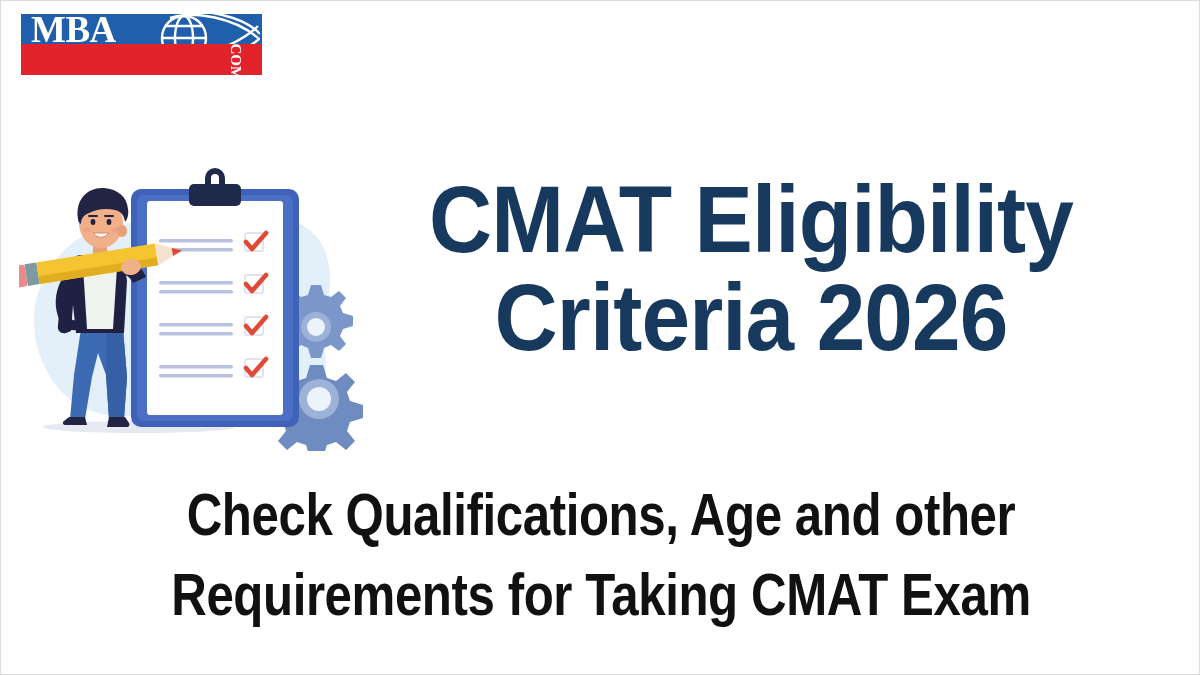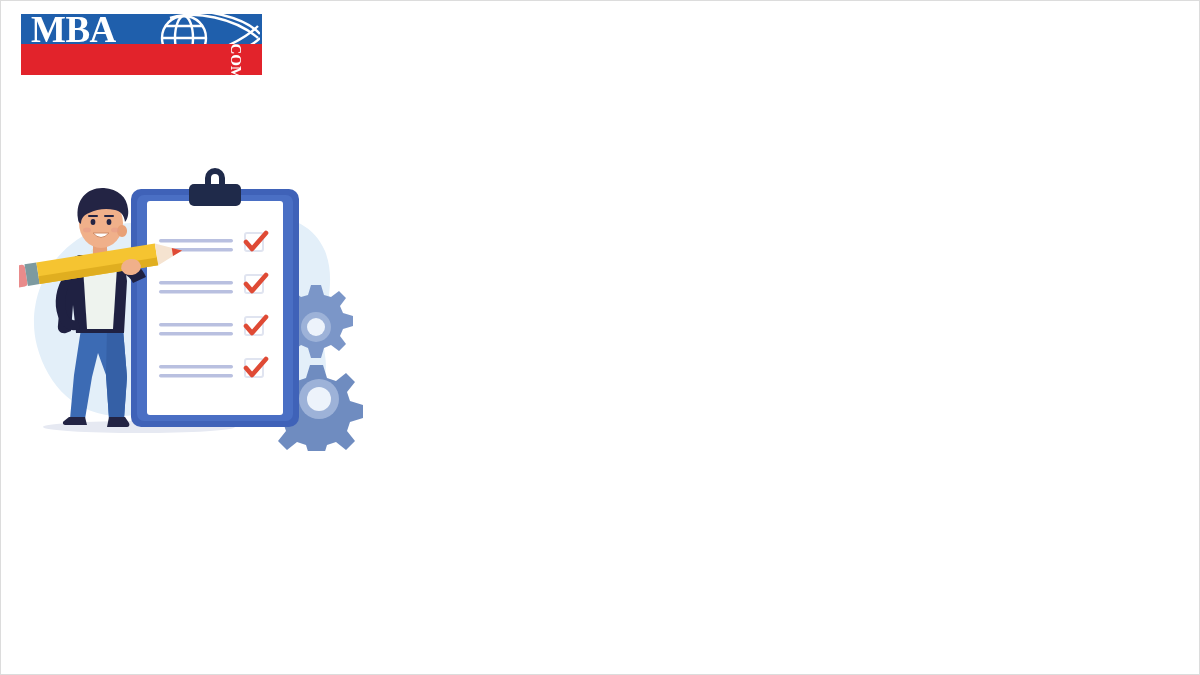--- a/index.html
+++ b/index.html
@@ -257,15 +257,23 @@
         <rect x="18" y="100" width="120" height="22" fill="#f5c431"></rect>
         <rect x="18" y="114" width="120" height="8" fill="#e0ae20"></rect>
         <path d="M138 100 l26 11 -26 11 z" fill="#f5e3d0"></path>
         <path d="M154 107 l10 4 -10 4 z" fill="#df4a35"></path>
       </g>
 
       <ellipse cx="112" cy="116" rx="10" ry="8" fill="#f0b08a" transform="rotate(-9 112 116)"></ellipse>
     </svg>
   </div>
 
-
+  <div id="title-block">
+    <div class="title-line">CMAT Eligibility</div>
+    <div class="title-line">Criteria 2026</div>
+  </div>
+
+  <div id="subtitle-block">
+    <div class="subtitle-line">Check Qualifications, Age and other</div>
+    <div class="subtitle-line">Requirements for Taking CMAT Exam</div>
+  </div>
 
 </div>
 
 </body></html>

